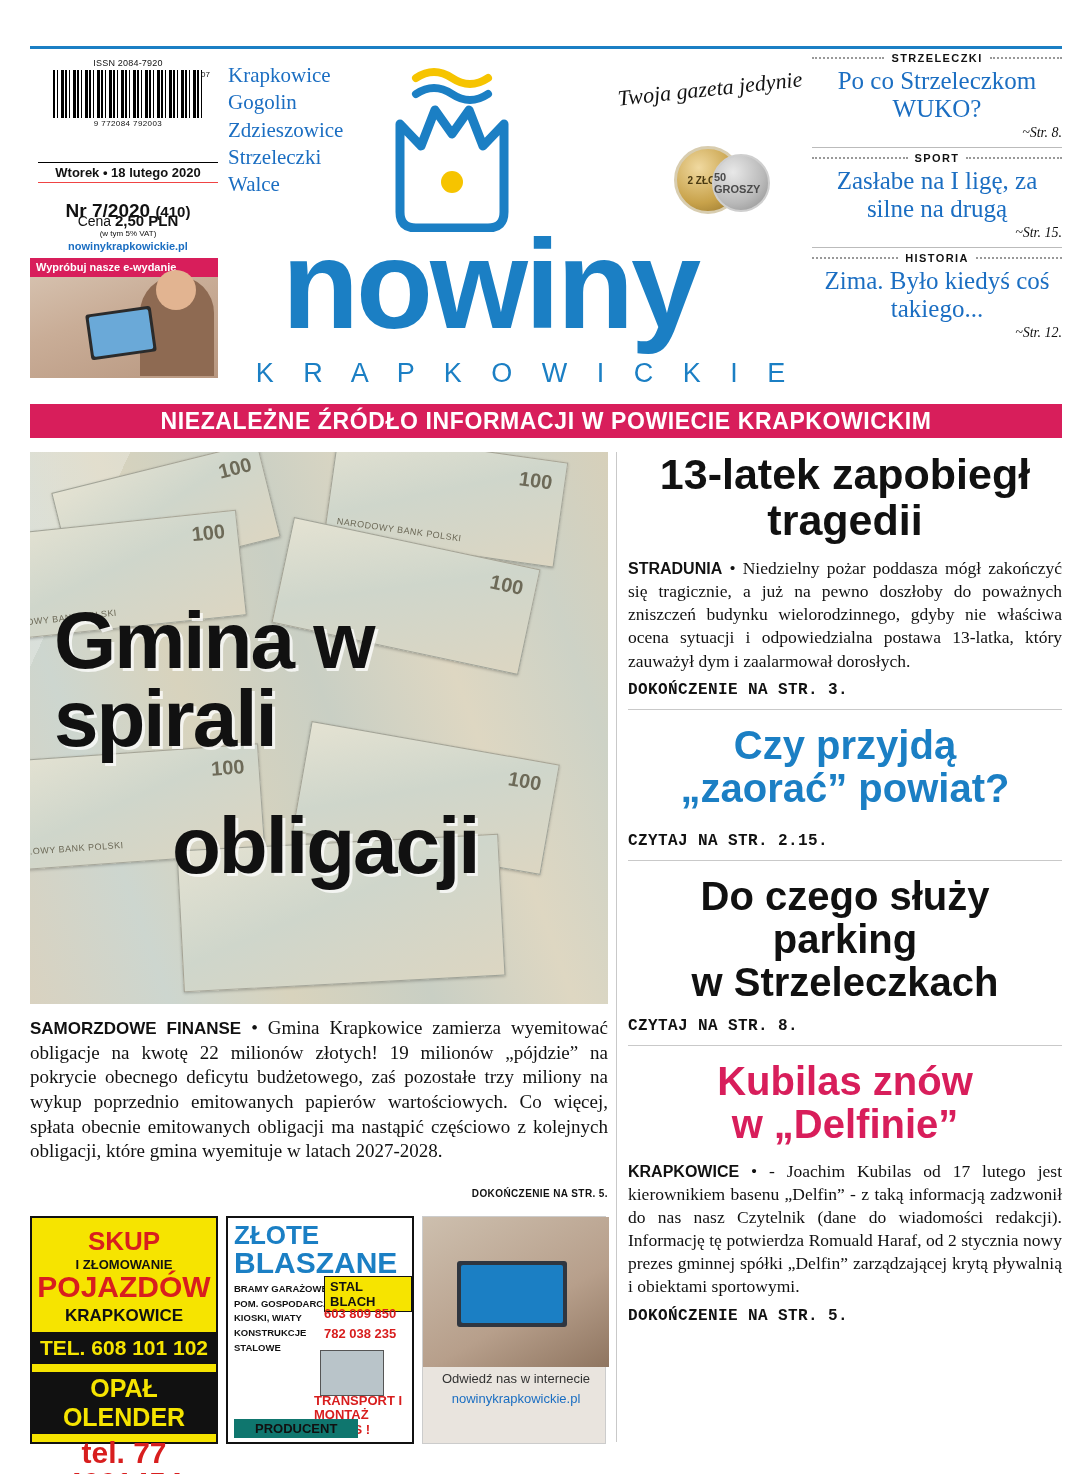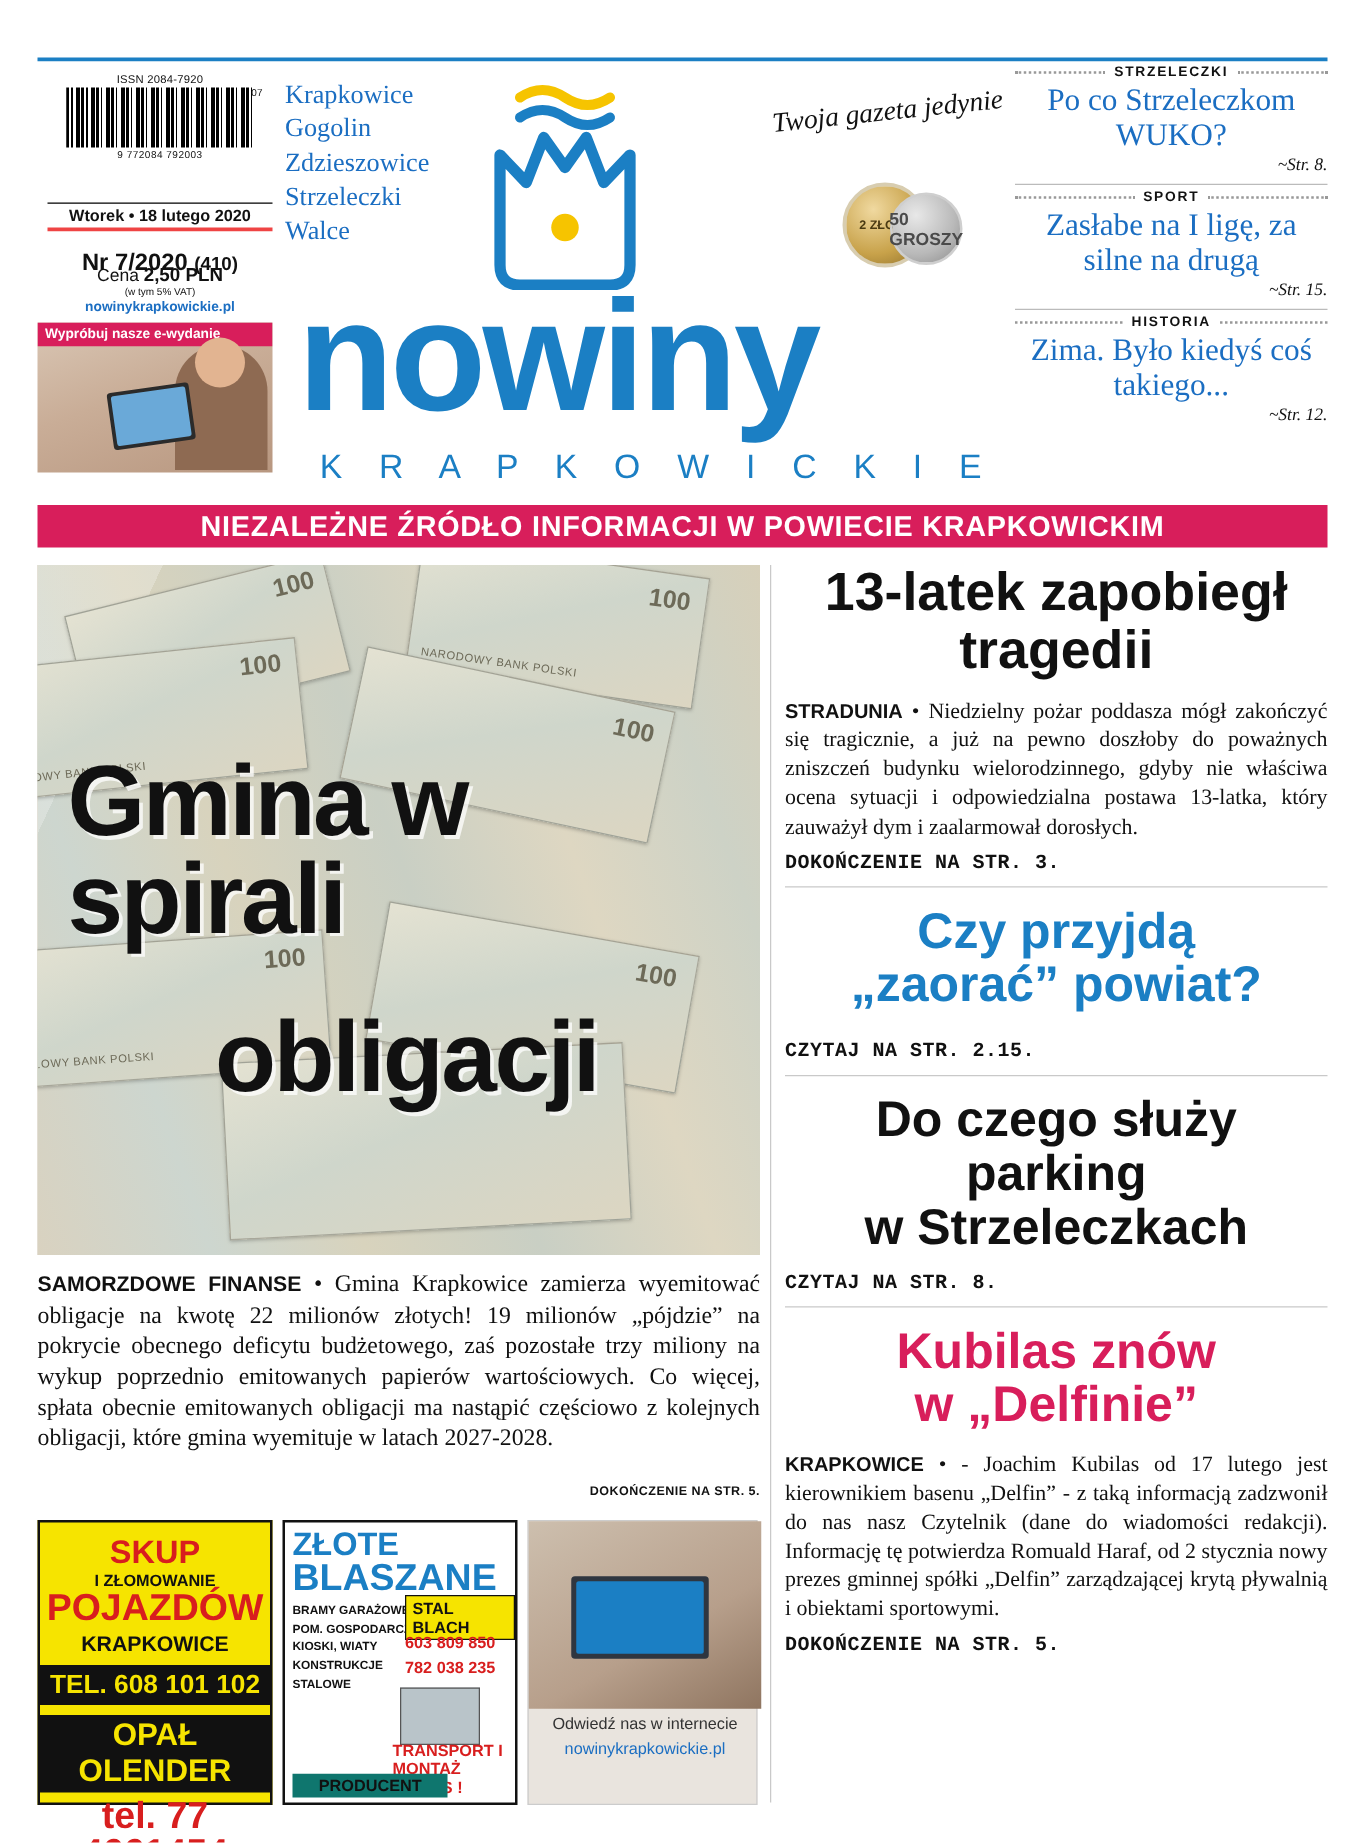--- a/index.html
+++ b/index.html
@@ -19,21 +19,21 @@
   
   .barcode-wrap{position:absolute;left:48px;top:58px;width:160px;text-align:center;}
   .issn{font-family:"Liberation Sans",sans-serif;font-size:9px;letter-spacing:.2px;margin-bottom:2px;text-align:center;}
   .barcode{height:48px;width:150px;margin:0 auto;
     background:repeating-linear-gradient(to right,#000 0px,#000 2px,#fff 2px,#fff 4px,#000 4px,#000 5px,#fff 5px,#fff 8px,#000 8px,#000 11px,#fff 11px,#fff 12px);}
   .barcode-num{font-family:"Liberation Sans",sans-serif;font-size:8px;letter-spacing:.4px;margin-top:1px;}
   .bar07{position:absolute;right:-2px;top:0px;font-family:"Liberation Sans",sans-serif;font-size:8px;}
 
   .date-line{position:absolute;left:38px;top:162px;width:180px;text-align:center;
     font-family:"Liberation Sans",sans-serif;font-size:13px;font-weight:bold;
-    border-top:1px solid #000;border-bottom:3px solid #ef4444;padding:2px 0;}
+    border-top:1px solid #000;border-bottom:1px solid #ef4444;padding:2px 0;}
   .issue{position:absolute;left:38px;top:200px;width:180px;text-align:center;
     font-family:"Liberation Sans",sans-serif;font-size:19px;font-weight:bold;}
   .issue .small{font-size:15px;font-weight:bold;}
   .price{position:absolute;left:38px;top:212px;width:180px;text-align:center;
     font-family:"Liberation Sans",sans-serif;font-size:14px;}
   .price b{font-size:15px;}
   .vat{position:absolute;left:38px;top:229px;width:180px;text-align:center;
     font-family:"Liberation Sans",sans-serif;font-size:8px;}
   .web{position:absolute;left:38px;top:240px;width:180px;text-align:center;
     font-family:"Liberation Sans",sans-serif;font-size:11px;color:#1b6ec2;font-weight:bold;}
@@ -50,35 +50,35 @@
   
   .cities{position:absolute;left:228px;top:62px;font-family:"Liberation Serif",serif;font-size:21px;line-height:1.30;color:#1b6ec2;font-weight:normal;}
   .cities div{white-space:nowrap;}
 
   
   .crown{position:absolute;left:352px;top:62px;width:200px;height:170px;}
   .crown svg{display:block;}
 
   
   .nowiny{position:absolute;left:238px;top:222px;width:560px;height:150px;}
-  .nowiny-text{font-family:"Liberation Sans",sans-serif;font-weight:bold;font-size:126px;color:#1b7fc4;letter-spacing:-3px;line-height:1;}
+  .nowiny-text{font-family:"Liberation Sans",sans-serif;font-weight:bold;font-size:126px;color:#1b7fc4;letter-spacing:-3px;line-height:1;margin-left:44px;}
   .krapkowickie{position:absolute;left:246px;top:358px;width:560px;text-align:center;
     font-family:"Liberation Sans",sans-serif;font-size:27px;letter-spacing:11px;color:#1b7fc4;}
 
   
   .twoja{position:absolute;left:610px;top:74px;width:200px;
     font-family:"Liberation Serif",serif;font-style:italic;font-size:22px;color:#111;
     transform:rotate(-6deg);line-height:1.35;text-align:center;}
   .coins{position:absolute;left:666px;top:140px;width:110px;height:72px;}
   .coin{position:absolute;border-radius:50%;}
   .coin.c2{left:8px;top:6px;width:62px;height:62px;background:radial-gradient(circle at 35% 30%,#f0d9a0,#c8a24a 60%,#8e6f2a);border:3px solid #d8cdb0;}
   .coin.c50{left:46px;top:14px;width:54px;height:54px;background:radial-gradient(circle at 35% 30%,#e8e8e8,#b9b9b9 60%,#8a8a8a);border:2px solid #cfcfcf;}
   .coin span{position:absolute;inset:0;display:flex;align-items:center;justify-content:center;flex-direction:column;
     font-family:"Liberation Sans",sans-serif;font-size:10px;font-weight:bold;color:#4a3a12;}
-  .coin.c50 span{color:#4a4a4a;font-size:14px;}
+  .coin.c50 span{color:#4a4a4a;font-size:11px;}
 
   
   .teasers{position:absolute;left:812px;top:52px;width:250px;}
   .tsec{margin-bottom:4px;}
   .tlabel{display:flex;align-items:center;justify-content:center;gap:7px;
     font-family:"Liberation Sans",sans-serif;font-size:11px;font-weight:bold;letter-spacing:1.4px;color:#111;}
   .tlabel .dots{flex:1;border-top:2px dotted #999;height:0;}
   .ttitle{font-family:"Liberation Serif",serif;font-size:25px;line-height:1.12;color:#1b6ec2;text-align:center;margin:3px 0 0;}
   .tpage{font-family:"Liberation Serif",serif;font-style:italic;font-size:14px;text-align:right;margin-top:2px;}
   .tdiv{border-top:1px solid #bbb;margin:6px 0 4px;}

